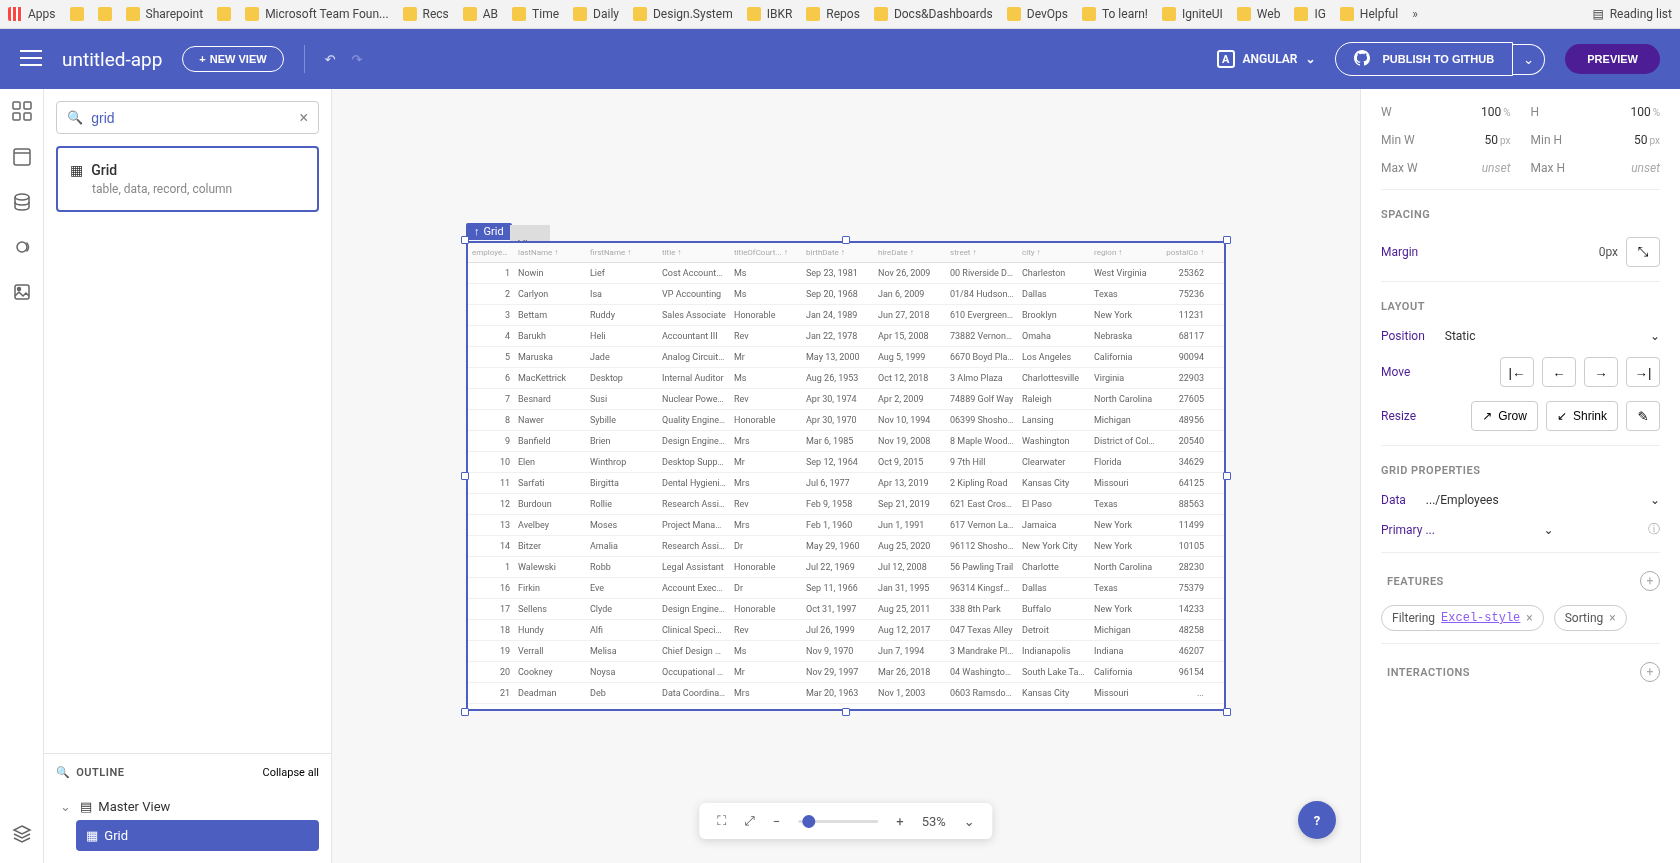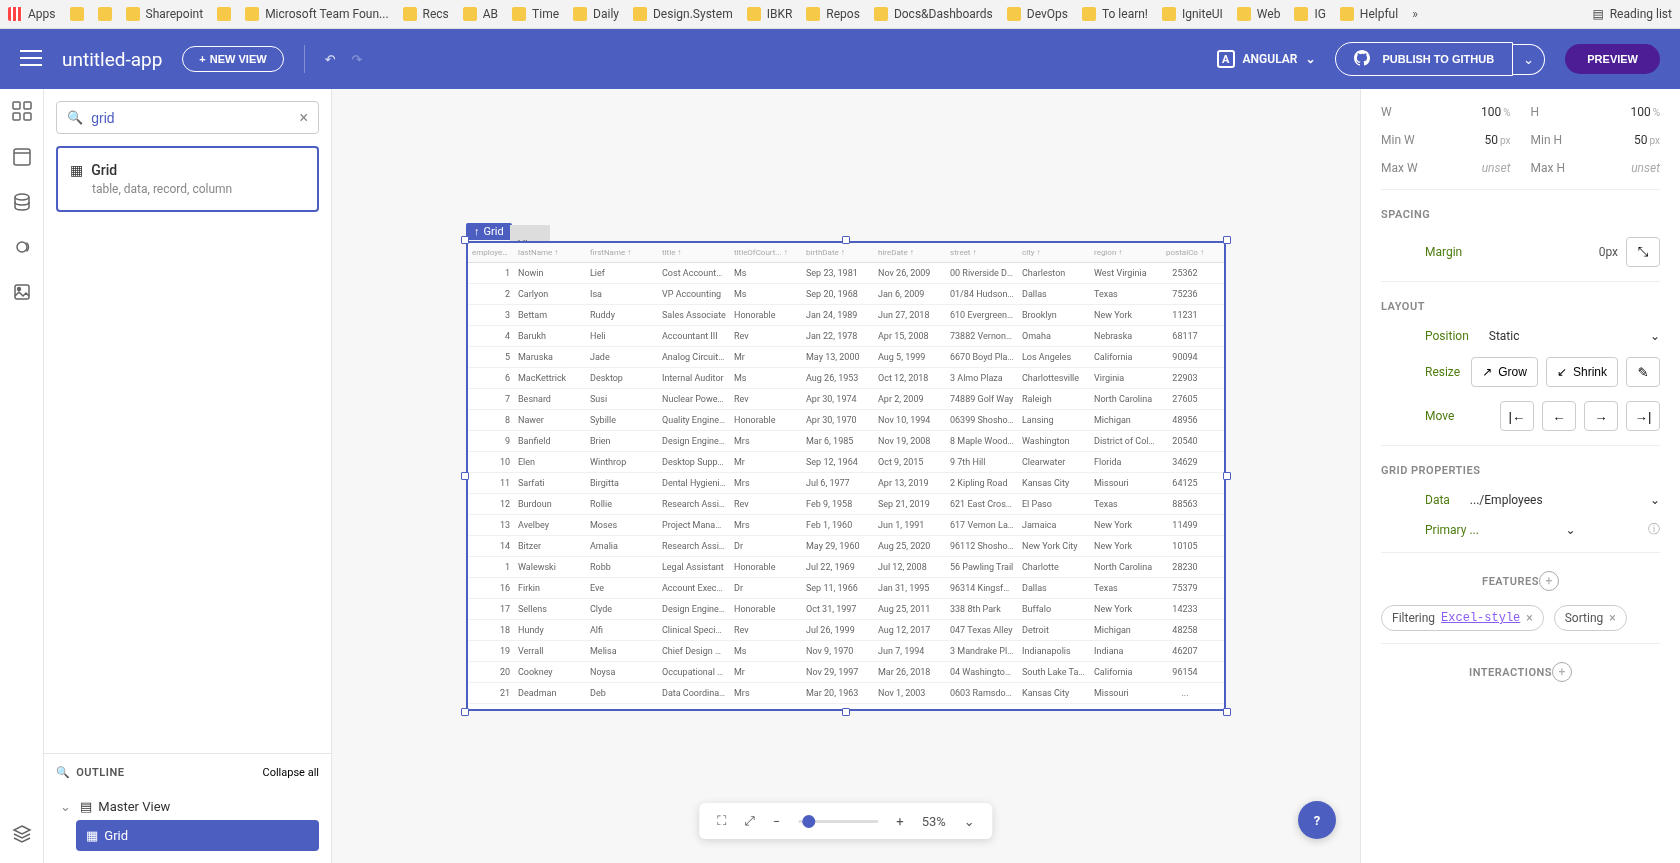--- a/index.html
+++ b/index.html
@@ -67,50 +67,50 @@
 .gh-r { right: -5px; top: 50%; transform: translateY(-50%); }
 .gh-tl { top: -5px; left: -5px; }
 .gh-tr { top: -5px; right: -5px; }
 .gh-bl { bottom: -5px; left: -5px; }
 .gh-br { bottom: -5px; right: -5px; }
 
 .data-grid { width: 100%; font-size: 9px; color: #666; }
 .dg-hdr { display: flex; background: #fafafa; border-bottom: 1px solid #e0e0e0; color: #aaa; font-size: 8px; }
 .dg-hdr > div, .dg-row > div { padding: 5px 4px; overflow: hidden; text-overflow: ellipsis; white-space: nowrap; }
 .dg-row { display: flex; border-bottom: 1px solid #f0f0f0; }
-.c-id{width:46px;text-align:right}.c-ln{width:72px}.c-fn{width:72px}.c-ti{width:72px}.c-tc{width:72px}.c-bd{width:72px}.c-hd{width:72px}.c-st{width:72px}.c-ci{width:72px}.c-rg{width:72px}.c-pc{width:46px;text-align:center}
+.c-id{width:46px;text-align:right}.c-ln{width:72px}.c-fn{width:72px}.c-ti{width:72px}.c-tc{width:72px}.c-bd{width:72px}.c-hd{width:72px}.c-st{width:72px}.c-ci{width:72px}.c-rg{width:72px}.c-pc{width:46px;text-align:right}
 
 .zoom-bar { position: absolute; bottom: 24px; left: 50%; transform: translateX(-50%); background: #fff; border-radius: 6px; box-shadow: 0 2px 10px rgba(0,0,0,.15); display: flex; align-items: center; padding: 10px 18px; gap: 18px; }
 .zoom-bar > * { cursor: pointer; color: #555; }
 .zoom-track { width: 80px; height: 3px; background: #ddd; position: relative; border-radius: 2px; }
 .zoom-thumb { position: absolute; top: -5px; left: 5%; width: 13px; height: 13px; background: #4d5ec1; border-radius: 50%; }
 .zoom-val { font-size: 13px; }
 
 .help-fab { position: absolute; bottom: 24px; right: 24px; width: 38px; height: 38px; background: #4d5ec1; color: #fff; border-radius: 50%; display: flex; align-items: center; justify-content: center; font-weight: bold; cursor: pointer; box-shadow: 0 2px 8px rgba(0,0,0,.2); }
 
 .right-panel { width: 320px; background: #fff; border-left: 1px solid #e5e5e5; overflow-y: auto; padding: 16px 20px; font-size: 12px; color: #555; }
 .rp-row { display: flex; align-items: center; gap: 20px; margin-bottom: 14px; }
 .rp-pair { display: flex; align-items: center; flex: 1; justify-content: space-between; }
 .rp-pair label { color: #888; }
 .rp-pair .val { color: #333; font-size: 12px; }
 .rp-pair .val .unit { color: #aaa; font-size: 10px; margin-left: 2px; }
 .rp-pair .unset { font-style: italic; color: #aaa; }
 .rp-sec { border-top: 1px solid #eee; margin-top: 12px; padding-top: 18px; }
 .rp-sec-title { font-size: 11px; font-weight: 600; letter-spacing: .5px; color: #888; margin-bottom: 16px; }
 .rp-line { display: flex; align-items: center; justify-content: space-between; margin-bottom: 14px; }
-.rp-line label { color: #4d7c0f; margin-left: 44px; }
+.rp-line label { color: #4c1d95; }
 .rp-sel { flex: 1; margin-left: 20px; display: flex; align-items: center; justify-content: space-between; color: #333; }
 .btn-grp { display: flex; gap: 8px; }
 .mini-btn { border: 1px solid #ccc; background: #fff; border-radius: 4px; padding: 6px 10px; font-size: 12px; cursor: pointer; display: flex; align-items: center; gap: 6px; }
 .icon-btn { border: 1px solid #ccc; background: #fff; border-radius: 4px; width: 34px; height: 30px; cursor: pointer; display: flex; align-items: center; justify-content: center; }
 .chip { border: 1px solid #ccc; border-radius: 14px; padding: 5px 10px; font-size: 12px; display: flex; align-items: center; gap: 6px; }
 .chip a { color: #8b5cf6; text-decoration: underline; font-family: Liberation Mono, monospace; }
 .chip .x { cursor: pointer; color: #999; }
 .feat-row { display: flex; gap: 10px; flex-wrap: wrap; }
-.feat-hdr { display: flex; align-items: center; justify-content: center; }
+.feat-hdr { display: flex; align-items: center; justify-content: space-between; margin-left: 6px; }
 .add-circ { width: 20px; height: 20px; border: 1.5px solid #aaa; border-radius: 50%; display: flex; align-items: center; justify-content: center; color: #aaa; cursor: pointer; }
 </style>
 </head>
 <body>
 
 <div class="browser-bar">
   <div id="bookmarks-container" style="display:flex;gap:14px;align-items:flex-end">
       <div class="bb-item">
         <span class="bb-icon apps"></span>
         <span>Apps</span>
@@ -677,44 +677,44 @@
     <div class="rp-sec">
       <div class="rp-sec-title">LAYOUT</div>
       <div class="rp-line">
         <label>Position</label>
         <div class="rp-sel">
           <span>Static</span>
             <span>⌄</span>
         </div>
       </div>
       <div class="rp-line">
+        <label>Move</label>
+        <div class="btn-grp">
+          <button class="icon-btn">|←</button>
+          <button class="icon-btn">←</button>
+          <button class="icon-btn">→</button>
+          <button class="icon-btn">→|</button>
+        </div>
+      </div>
+      <div class="rp-line">
         <label>Resize</label>
         <div class="btn-grp">
           <button class="mini-btn">
               <span>↗</span>
               <span>Grow</span>
             </button>
           <button class="mini-btn">
               <span>↙</span>
               <span>Shrink</span>
             </button>
           <button class="icon-btn">
               <span>✎</span>
             </button>
         </div>
       </div>
-      <div class="rp-line">
-        <label>Move</label>
-        <div class="btn-grp">
-          <button class="icon-btn">|←</button>
-          <button class="icon-btn">←</button>
-          <button class="icon-btn">→</button>
-          <button class="icon-btn">→|</button>
-        </div>
-      </div>
     </div>
 
     <div class="rp-sec">
       <div class="rp-sec-title">GRID PROPERTIES</div>
       <div class="rp-line">
         <label>Data</label>
         <div class="rp-sel">
           <span>.../Employees</span>
             <span>⌄</span>
         </div>

